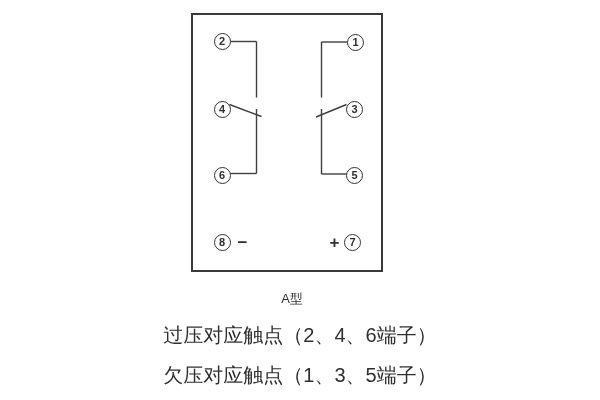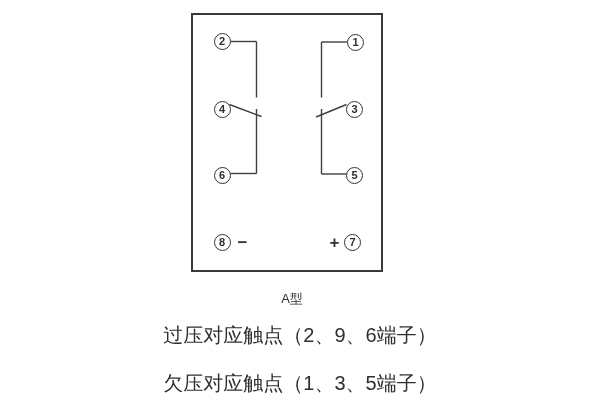--- a/index.html
+++ b/index.html
@@ -67,21 +67,21 @@
   .note {
     position: absolute;
     left: 0;
     width: 600px;
     text-align: center;
     font-size: 20px;
     color: #2f2f2f;
     line-height: 1.1;
   }
   .note-1 { top: 324px; }
-  .note-2 { top: 364px; margin-top: 8px; }
+  .note-2 { top: 364px; }
 </style>
 </head>
 <body>
 
 <div class="canvas">
 
   <svg class="wires-svg" width="600" height="400" viewBox="0 0 600 400">
 
     <rect class="box-rect" x="192" y="14" width="190" height="257"></rect>
 
@@ -104,16 +104,16 @@
   <span class="term" style="left:346px; top:101px;">3</span>
   <span class="term" style="left:213.5px; top:166.5px;">6</span>
   <span class="term" style="left:346px; top:166.5px;">5</span>
   <span class="term" style="left:213.5px; top:234px;">8</span>
   <span class="term" style="left:344px; top:234px;">7</span>
 
   <span class="polarity" style="left:234px; top:233.5px;">−</span>
   <span class="polarity" style="left:326px; top:233.5px;">+</span>
 
   <div class="caption">A型</div>
-  <div class="note note-1">过压对应触点（2、9、6端子）</div>
+  <div class="note note-1">过压对应触点（2、4、6端子）</div>
   <div class="note note-2">欠压对应触点（1、3、5端子）</div>
 
 </div>
 
 </body></html>

